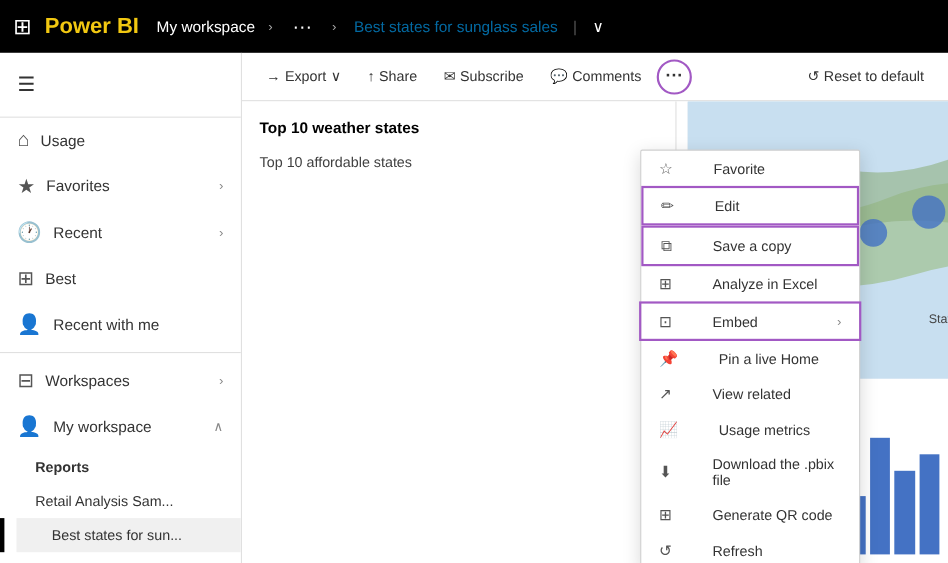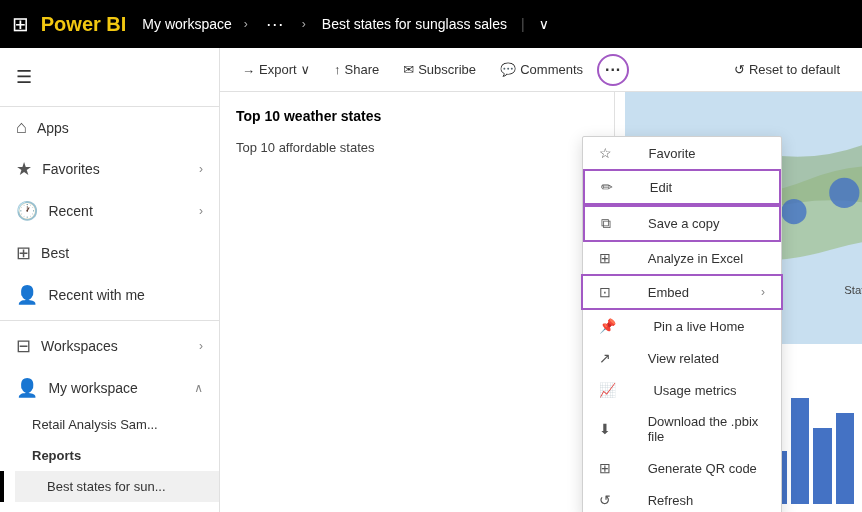--- a/index.html
+++ b/index.html
@@ -13,21 +13,21 @@
       align-items: center;
       padding: 0 12px;
       gap: 8px;
       flex-shrink: 0;
     }
     .topbar-grid-icon { color: #fff; font-size: 20px; margin-right: 4px; }
     .topbar-logo { color: #f2c811; font-weight: 700; font-size: 20px; margin-right: 8px; }
     .topbar-workspace { color: #fff; font-size: 14px; }
     .topbar-chevron { color: #aaa; font-size: 12px; margin: 0 4px; }
     .topbar-dots { color: #fff; font-size: 18px; cursor: pointer; padding: 2px 6px; }
-    .topbar-report-title { color: #ffffff; font-size: 14px; margin-left: 4px; text-align: center; }
+    .topbar-report-title { color: #0369a1; font-size: 14px; margin-left: 4px; text-align: center; }
     .topbar-pipe { color: #555; margin: 0 6px; }
     .topbar-caret { color: #fff; font-size: 14px; cursor: pointer; }
 
     
     .main-layout {
       display: flex;
       flex: 1;
       overflow: hidden;
     }
 
@@ -247,21 +247,21 @@
 
 <div class="main-layout">
 
   <div class="sidebar">
     <div class="sidebar-top">
       <div class="sidebar-hamburger">☰</div>
     </div>
 
     <div class="sidebar-item">
       <span class="sidebar-item-icon">⌂</span>
-      <span class="sidebar-item-label">Apps</span>
+      <span class="sidebar-item-label">Usage</span>
     </div>
     <div class="sidebar-item">
       <span class="sidebar-item-icon">★</span>
       <span class="sidebar-item-label">Favorites</span>
       <span class="sidebar-item-chevron">›</span>
     </div>
     <div class="sidebar-item">
       <span class="sidebar-item-icon">🕐</span>
       <span class="sidebar-item-label">Recent</span>
       <span class="sidebar-item-chevron">›</span>
@@ -278,22 +278,22 @@
     <div class="sidebar-item">
       <span class="sidebar-item-icon">⊟</span>
       <span class="sidebar-item-label">Workspaces</span>
       <span class="sidebar-item-chevron">›</span>
     </div>
     <div class="sidebar-item">
       <span class="sidebar-item-icon">👤</span>
       <span class="sidebar-item-label">My workspace</span>
       <span class="sidebar-item-chevron">∧</span>
     </div>
+    <div class="sidebar-subitem bold">Reports</div>
     <div class="sidebar-subitem">Retail Analysis Sam...</div>
-    <div class="sidebar-subitem bold">Reports</div>
     <div style="display:flex; align-items:stretch;gap:11px;">
       <div class="left-accent"></div>
       <div class="sidebar-subitem active" style="flex:1; background:#f0f0f0;">Best states for sun...</div>
     </div>
   </div>
 
   <div class="content-area">
 
     <div class="toolbar">
       <button class="toolbar-btn">

